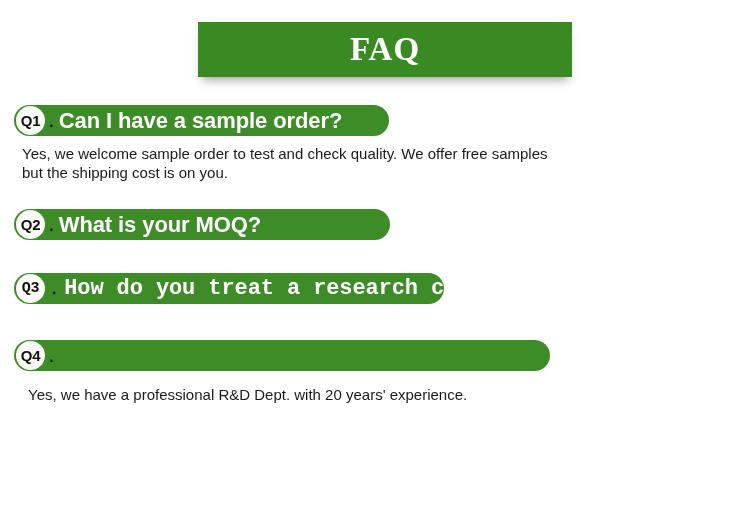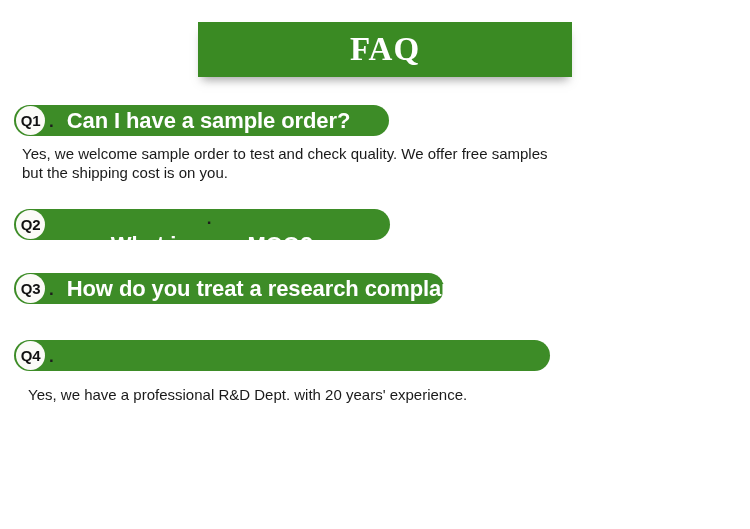--- a/index.html
+++ b/index.html
@@ -57,21 +57,20 @@
     position: relative;
     margin-left: 14px;
     height: 31px;
     border-radius: 16px;
     background: #3d8c27;
     display: flex;
     align-items: center;
     box-sizing: border-box;
     padding-left: 36px;
     padding-right: 16px;
-    gap: 8px;
   }
   .q-badge {
     position: absolute;
     left: 2px;
     top: 1px;
     width: 29px;
     height: 29px;
     border-radius: 50%;
     background: #fbfbf7;
     color: #111111;
@@ -109,25 +108,25 @@
     line-height: 19px;
   }
   .a-line {
     white-space: nowrap;
   }
 
   
   .item1 .q-pill { width: 375px; }
   .item1 .a-block { margin: 8px 0 0 22px; }
 
-  .item2 .q-pill { width: 376px; flex-direction: column; }
+  .item2 .q-pill { width: 376px; }
   .item2 { margin-top: 27px; }
   .item2 .a-block { margin: 14px 0 0 35px; }
 
-  .item3 .q-pill { width: 430px; }
+  .item3 .q-pill { width: 430px; font-family: Liberation Mono, monospace; }
   .item3 { margin-top: 33px; }
   .item3 .a-block { margin: 14px 0 0 25px; }
   .item3 .a-line + .a-line { margin-top: 20px; }
 
   .item4 .q-pill { width: 536px; }
   .item4 { margin-top: 36px; }
   .item4 .a-block { margin: 14px 0 0 28px; }
 </style>
 </head>
 <body>

